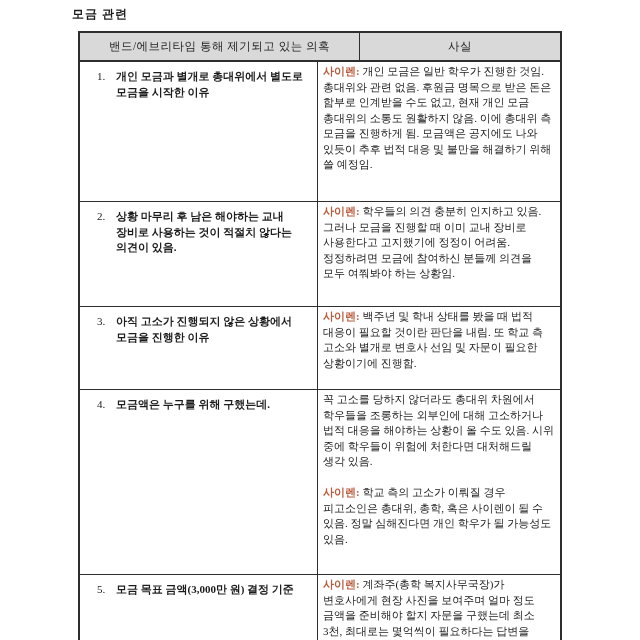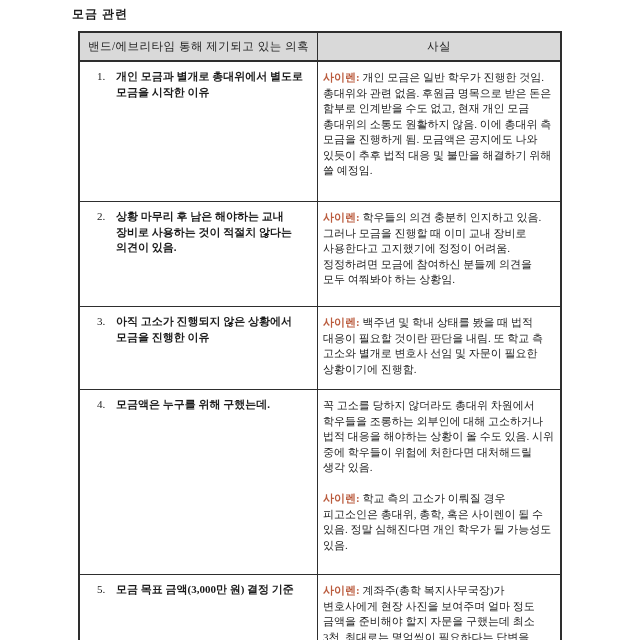--- a/index.html
+++ b/index.html
@@ -38,42 +38,42 @@
     background:var(--header-bg);
     border-bottom:2px solid var(--border);
   }
   .th{
     padding:6px 4px;
     text-align:center;
     font-size:11.5px;
     letter-spacing:0.5px;
   }
   .th-left{
-    width:238px;
+    width:280px;
     border-right:1.5px solid var(--border);
   }
   .th-right{flex:1;}
   .trow{
     display:flex;
     border-bottom:1.5px solid var(--border);
   }
   .trow:last-child{border-bottom:none;}
   .cell{
     font-size:11px;
     line-height:15.5px;
     word-break:keep-all;
   }
   .cell-q{
     width:238px;
     border-right:1.5px solid var(--border);
     padding:7px 6px 7px 17px;
   }
   .cell-a{
     flex:1;
-    padding:8px 5px 6px 5px;
+    padding:2px 5px 6px 5px;
   }
   .qline{display:flex;}
   .qnum{width:19px;flex:none;}
   .qtext{flex:1;font-weight:bold;}
   .para{margin:0 0 15.5px 0;}
   .para:last-child{margin-bottom:0;}
   .siren{
     color:var(--accent);
     font-weight:bold;
   }

